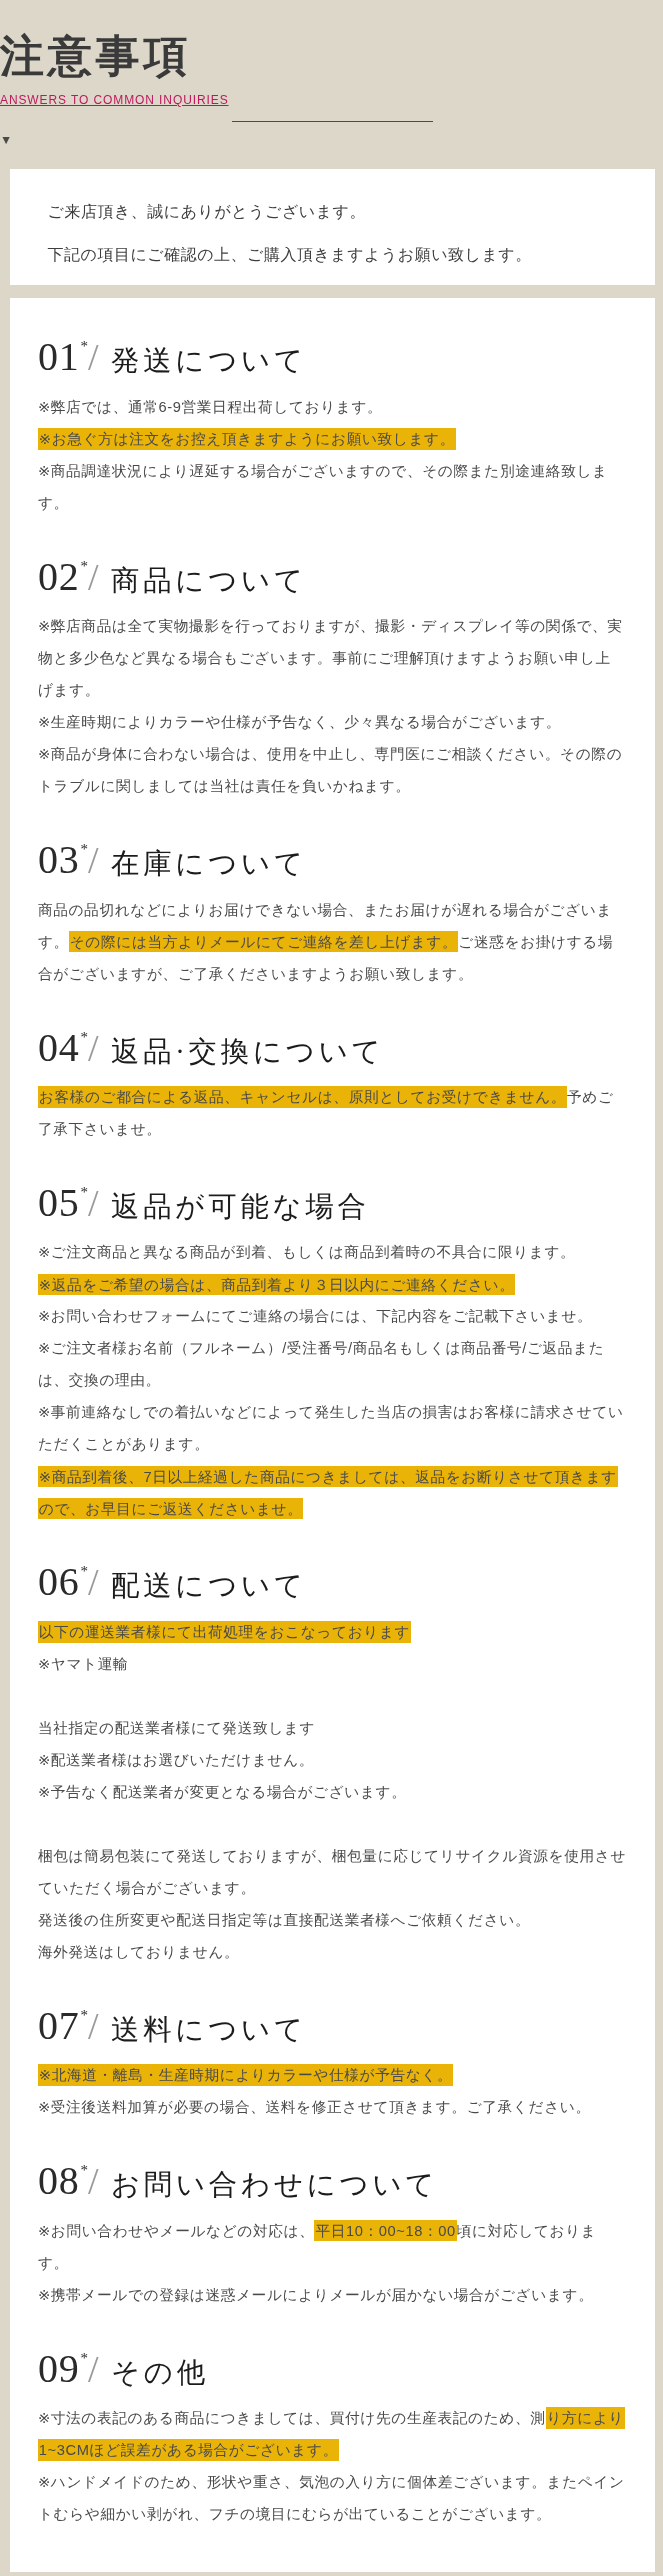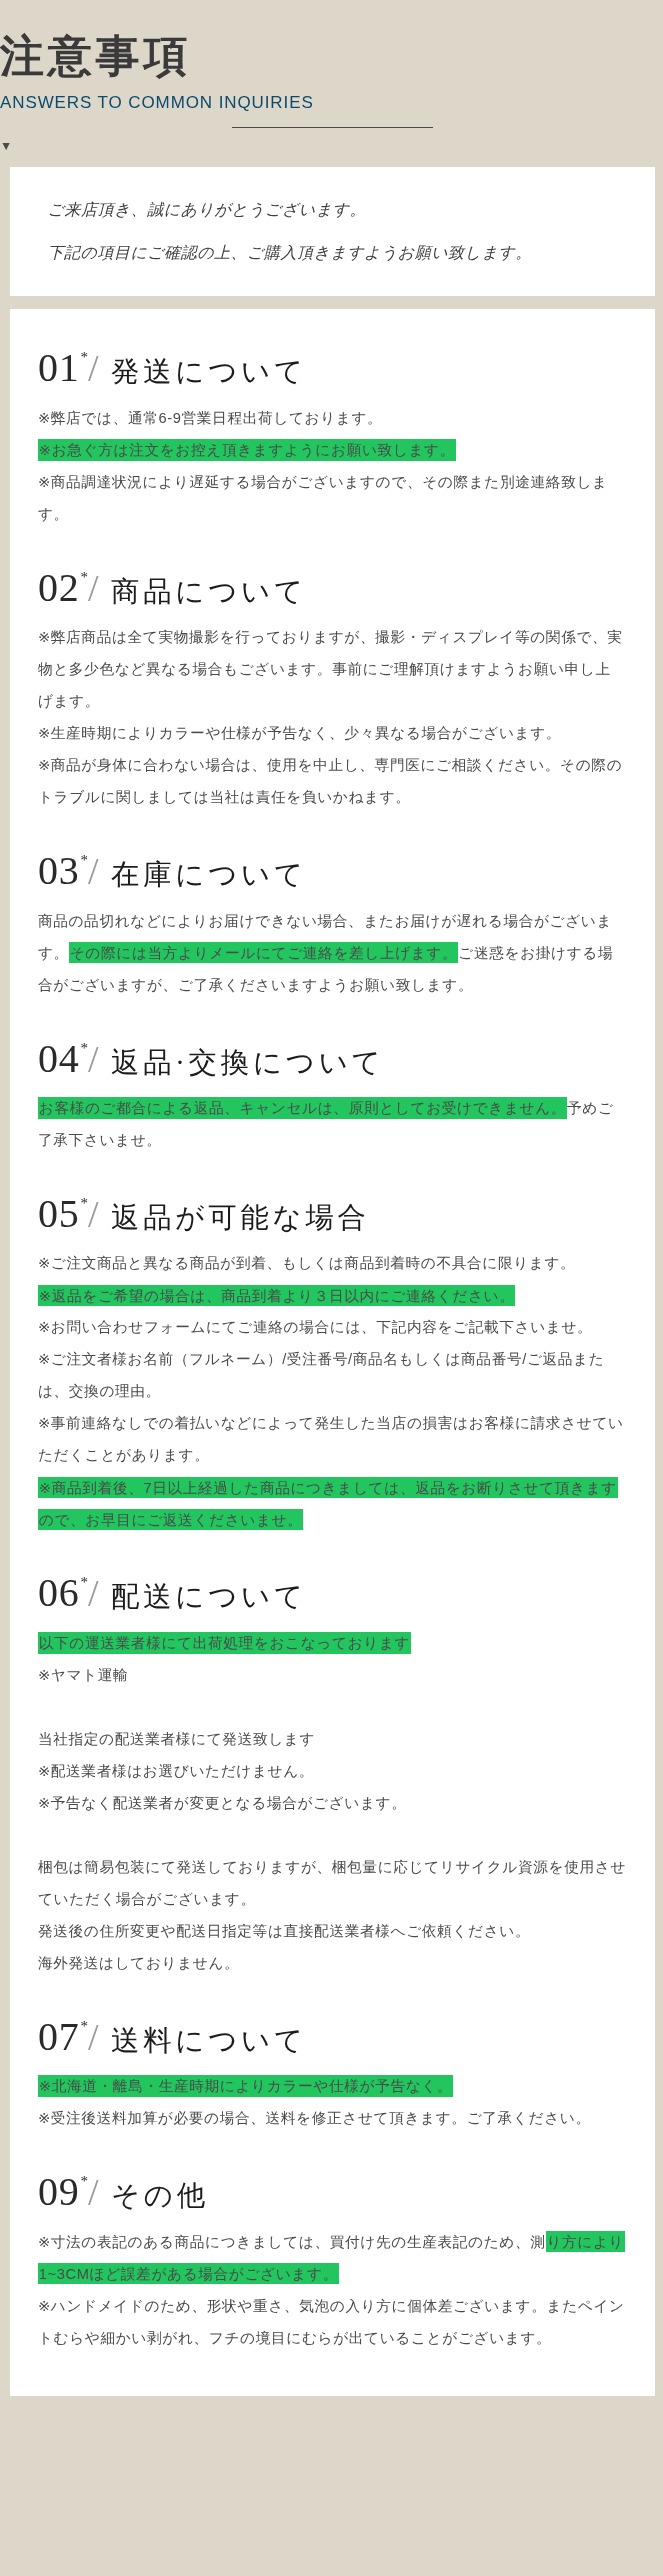--- a/index.html
+++ b/index.html
@@ -22,44 +22,44 @@
   }
   .masthead-title {
     margin: 0;
     font-size: 44px;
     font-weight: bold;
     letter-spacing: 3.8px;
     color: #3a3a3a;
   }
   .masthead-sub {
     margin-top: 7.6px;
-    font-size: 17px;
+    font-size: 12px;
     letter-spacing: 0.9px;
-    color: #0c4a6e;
+    color: #be185d;
+    text-decoration: underline;
   }
   .masthead-line {
     width: 201px;
     height: 0.9px;
     background: #4a4a4a;
     margin: 14.2px auto 11.4px;
   }
   .masthead-arrow {
     font-size: 12.3px;
     color: #4a4a4a;
     line-height: 1;
   }
   
   .card {
     background: #ffffff;
     margin: 0 9.5px;
   }
   .intro-card {
-    margin-top: 4px;
-    padding: 21px 38px 22px;
-    font-style: italic;
+    margin-top: 12px;
+    padding: 21px 38px 9px;
   }
   .intro-line {
     margin: 0;
     font-size: 16px;
     line-height: 43px;
     letter-spacing: 0.5px;
     color: #3d3d3d;
   }
   .main-card {
     margin-top: 12.3px;
@@ -99,21 +99,21 @@
     margin: 0;
     font-size: 14.7px;
     line-height: 32px;
     letter-spacing: 0.6px;
     color: #4a4a4a;
   }
   .gap-before {
     margin-top: 32px;
   }
   .hl {
-    background: #22c55e;
+    background: #eab308;
     padding: 2.8px 0.9px;
     -webkit-box-decoration-break: clone;
     box-decoration-break: clone;
   }
 </style>
 </head>
 <body>
 
 <div class="page">
 
@@ -169,20 +169,25 @@
         <p class="paragraph gap-before"><span>梱包は簡易包装にて発送しておりますが、梱包量に応じてリサイクル資源を使用させていただく場合がございます。</span></p>
         <p class="paragraph"><span>発送後の住所変更や配送日指定等は直接配送業者様へご依頼ください。</span></p>
         <p class="paragraph"><span>海外発送はしておりません。</span></p>
       </div>
       <div class="section">
         <h2 class="section-heading"><span class="section-number">07</span><span class="section-ast">*</span><span class="section-slash">/</span><span class="section-title">送料について</span></h2>
         <p class="paragraph"><span class="hl">※北海道・離島・生産時期によりカラーや仕様が予告なく。</span></p>
         <p class="paragraph"><span>※受注後送料加算が必要の場合、送料を修正させて頂きます。ご了承ください。</span></p>
       </div>
       <div class="section">
+        <h2 class="section-heading"><span class="section-number">08</span><span class="section-ast">*</span><span class="section-slash">/</span><span class="section-title">お問い合わせについて</span></h2>
+        <p class="paragraph"><span>※お問い合わせやメールなどの対応は、</span><span class="hl">平日10：00~18：00</span><span>頃に対応しております。</span></p>
+        <p class="paragraph"><span>※携帯メールでの登録は迷惑メールによりメールが届かない場合がございます。</span></p>
+      </div>
+      <div class="section">
         <h2 class="section-heading"><span class="section-number">09</span><span class="section-ast">*</span><span class="section-slash">/</span><span class="section-title">その他</span></h2>
         <p class="paragraph"><span>※寸法の表記のある商品につきましては、買付け先の生産表記のため、測</span><span class="hl">り方により1~3CMほど誤差がある場合がございます。</span></p>
         <p class="paragraph"><span>※ハンドメイドのため、形状や重さ、気泡の入り方に個体差ございます。またペイントむらや細かい剥がれ、フチの境目にむらが出ていることがございます。</span></p>
       </div>
     </section>
 
 </div>
 
 
 </body></html>

